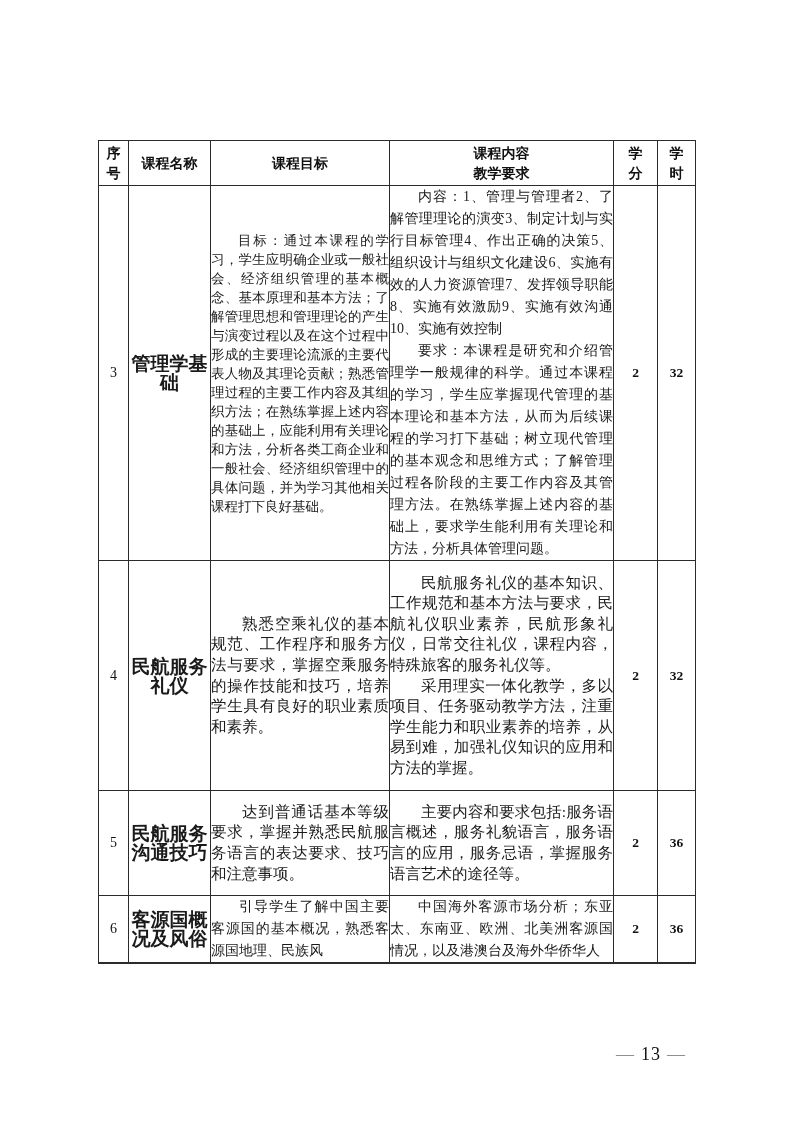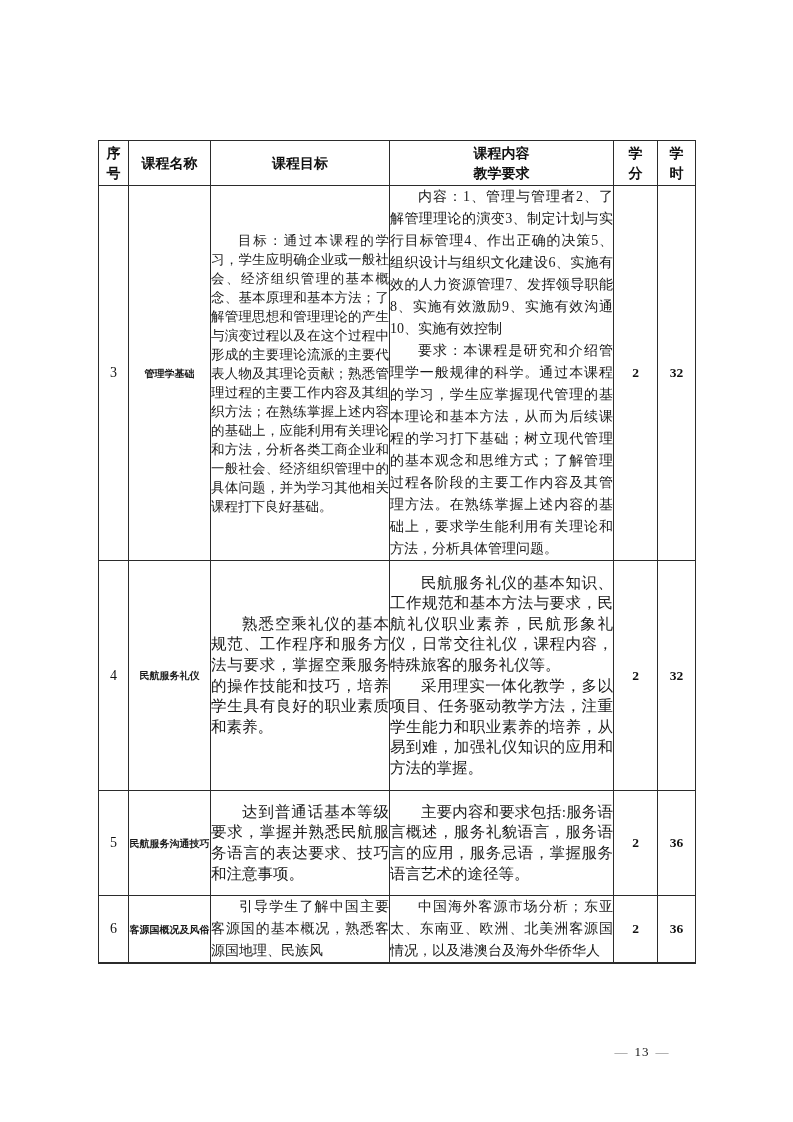--- a/index.html
+++ b/index.html
@@ -38,35 +38,35 @@
   .idx, .num {
     text-align:center;
     font-size:14px;
     color:#111;
   }
   .num { font-weight:bold; font-size:13.5px; }
   .name {
     text-align:center;
     font-family:"Liberation Sans","DejaVu Sans",sans-serif;
     font-weight:bold;
-    font-size:10px;
+    font-size:19px;
     line-height:19px;
     padding:0 3px;
   }
   .obj  { text-align:justify; padding:1px 4px; }
   .cont { text-align:justify; padding:2px 6px; }
   .t-sm { font-size:13.5px; line-height:19px; }
   .t-md { font-size:14px;   line-height:22px; }
   .t-lg { font-size:15.5px; line-height:20.6px; }
   .obj p, .cont p { margin:0; text-indent:2em; }
   p.noind { text-indent:0; }
 
   .footer {
     position:absolute; left:592px; top:1044px; width:100px;
-    text-align:center; font-size:13px; color:#111;
+    text-align:right; font-size:18px; color:#111;
     letter-spacing:1px;
   }
   .footer .dash { color:#8a8a8a; padding:0 6px; }
 </style>
 </head>
 <body>
 
 <div class="page">
 
   <table class="course-table">

